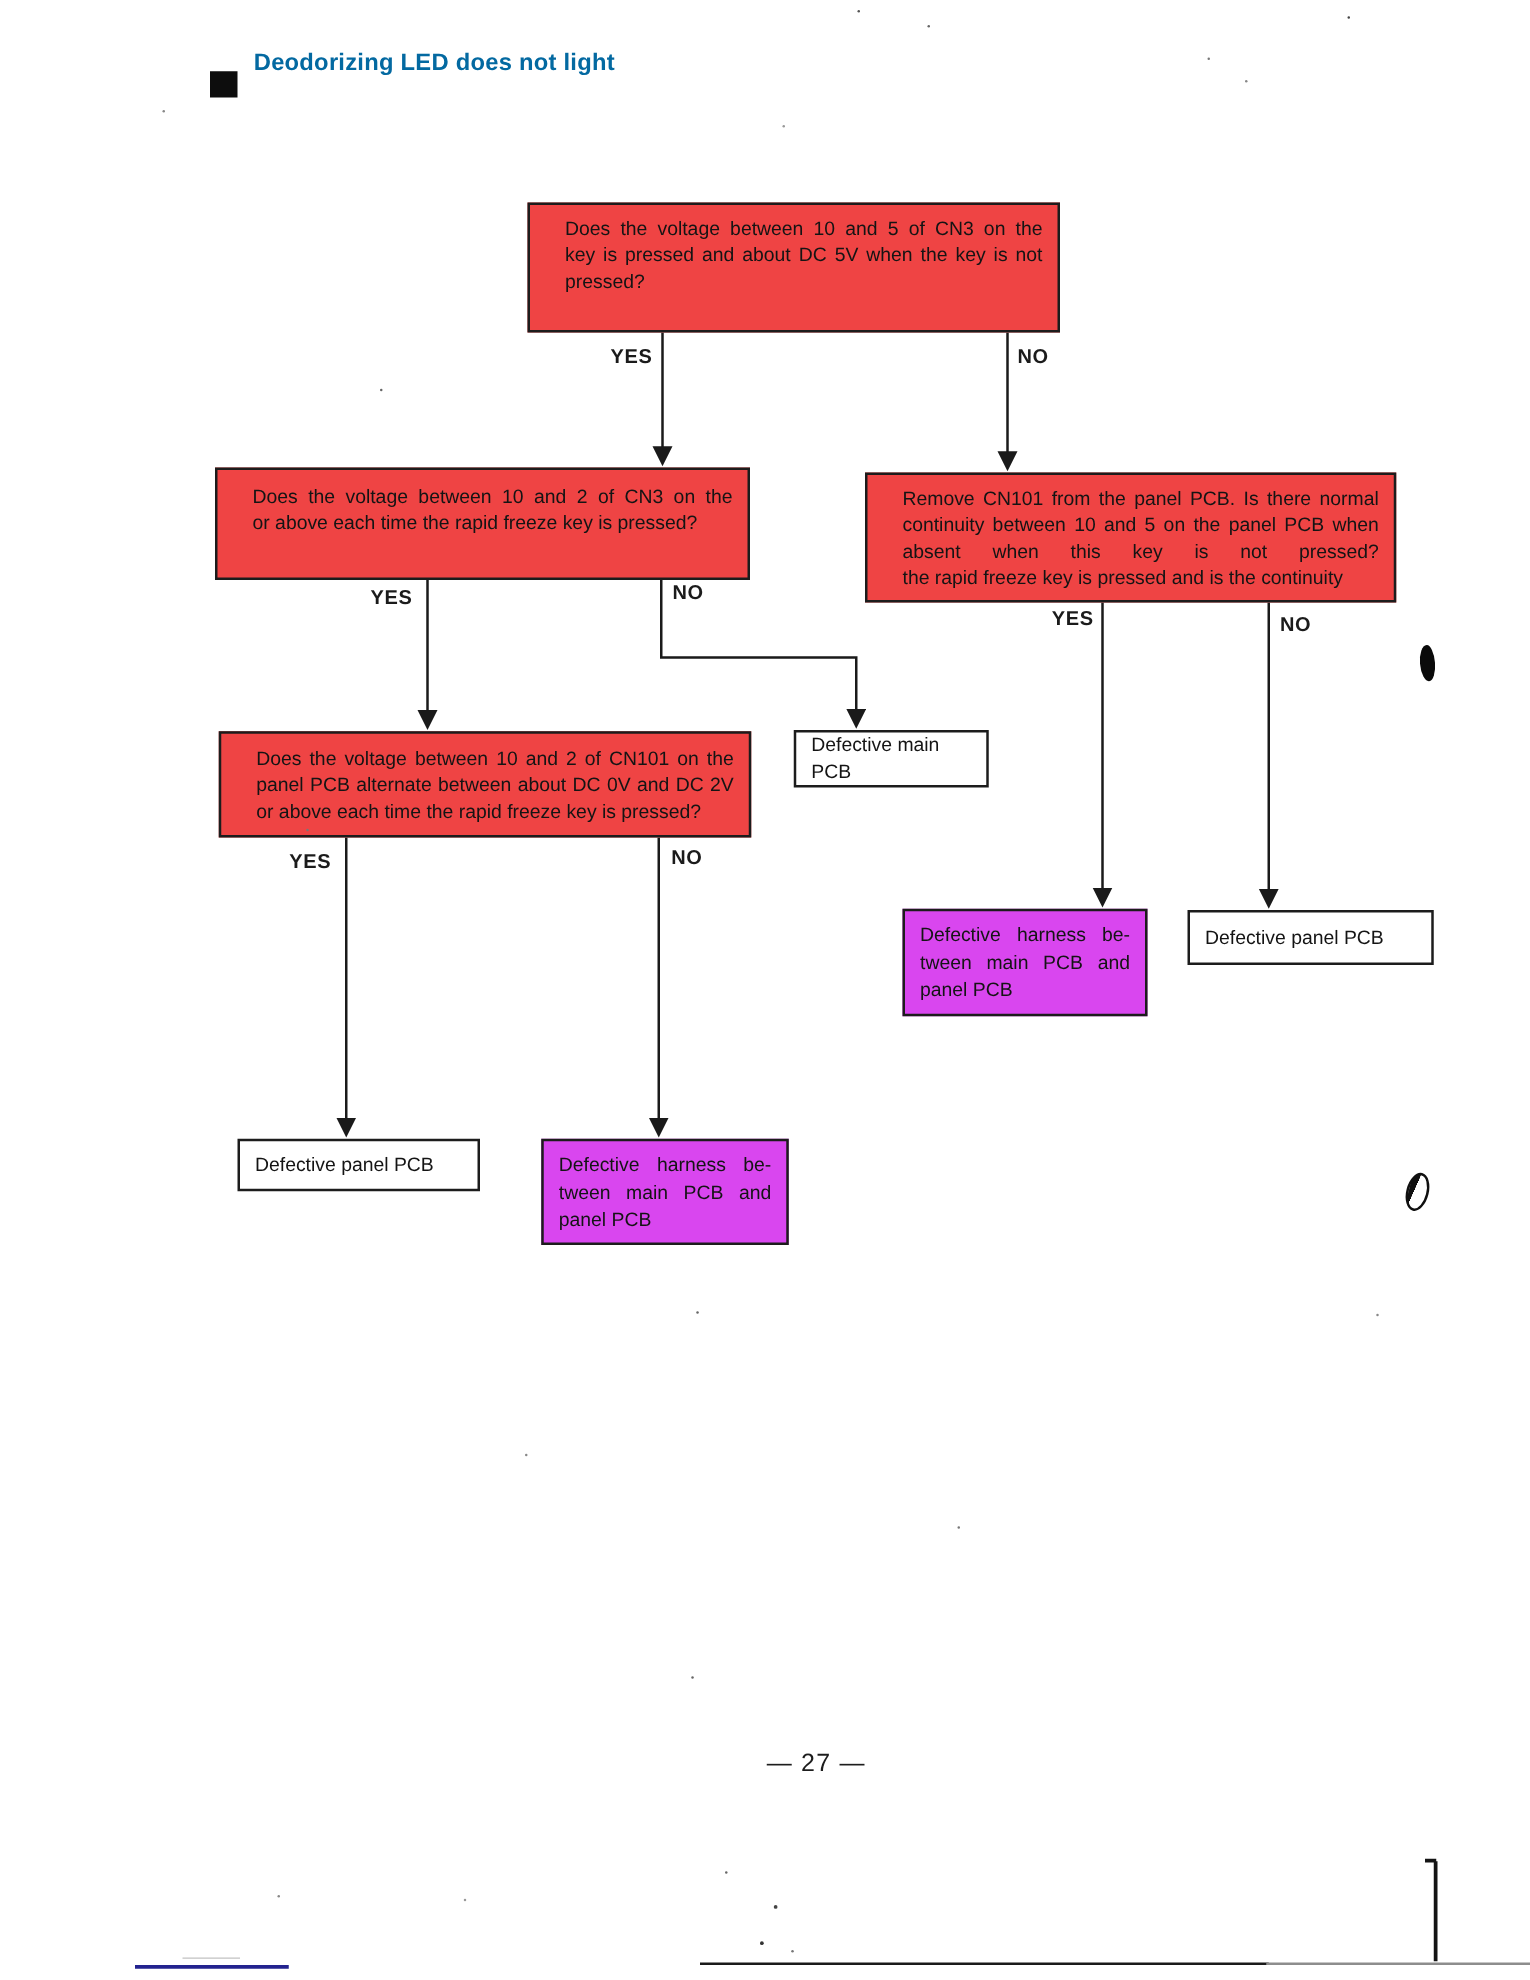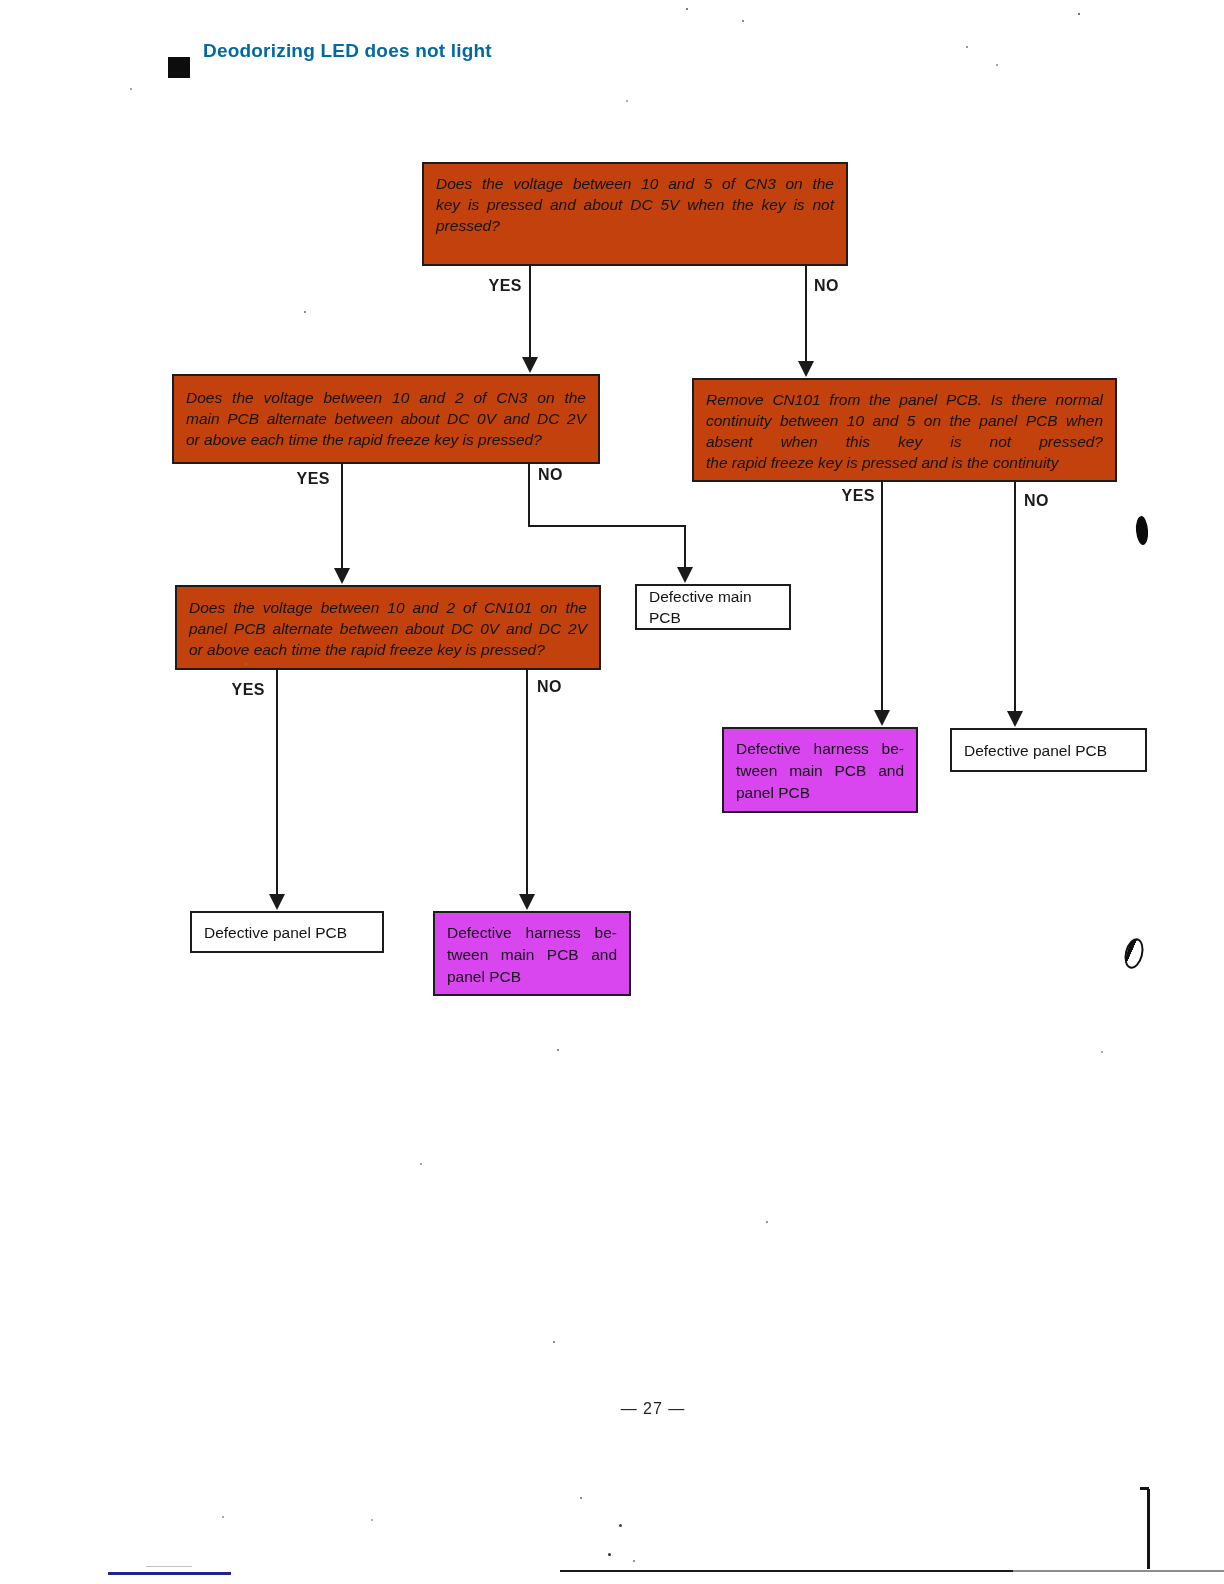--- a/index.html
+++ b/index.html
@@ -12,25 +12,24 @@
     overflow:hidden;
   }
   
   .title-square{position:absolute;left:168px;top:57px;width:22px;height:21px;background:#0d0d0d;}
   .page-title{
     position:absolute;left:203px;top:40px;
     font-size:19px;font-weight:bold;letter-spacing:0.2px;color:#0369a1;
   }
   
   .fbox{
-    position:absolute;border:2px solid #1c1c1c;background:#c2410c;
+    position:absolute;border:2px solid #1c1c1c;background:#ef4444;
     box-sizing:border-box;
     font-size:15.5px;line-height:21px;color:#141414;
-    padding:9px 12px 0 12px;
-    font-style:italic;
+    padding:9px 12px 0 28px;
   }
   .fbox .bl{text-align:justify;text-align-last:justify;}
   .fbox .bl:last-child{text-align-last:left;}
   .rbox{
     position:absolute;border:2px solid #1c1c1c;background:#fff;
     box-sizing:border-box;display:flex;align-items:center;
     font-size:15.5px;line-height:21px;color:#141414;
     padding:0 12px;
   }
   .rbox-multi{
@@ -62,21 +61,21 @@
   .vline-art{left:1147px;top:1489px;width:2.5px;height:80px;background:#141414;}
   .vline-tick{left:1140px;top:1487px;width:9px;height:2.5px;background:#141414;}
   .hline-dark{left:560px;top:1570px;width:455px;height:2px;background:#1a1a1a;}
   .hline-gray{left:1013px;top:1570px;width:211px;height:1.5px;background:#8d8d8d;}
   .hline-blue{left:108px;top:1572px;width:123px;height:2.5px;background:#23238f;}
   .hline-faint{left:146px;top:1566px;width:46px;height:1px;background:#c2c2c2;}
   .dot{position:absolute;border-radius:50%;}
   
   .page-number{
     position:absolute;left:553px;top:1400px;width:200px;
-    text-align:center;font-size:16px;color:#1d1d1d;letter-spacing:1px;
+    text-align:center;font-size:20px;color:#1d1d1d;letter-spacing:1px;
   }
 </style>
 </head>
 <body>
 
 <div id="page">
 
   <div class="title-square"></div>
   <div class="page-title">Deodorizing LED does not light</div>
 
@@ -97,21 +96,20 @@
   </svg>
 
   <div class="fbox" style="left:422px;top:162px;width:426px;height:104px;">
     <div class="bl">Does the voltage between 10 and 5 of CN3 on the</div>
     <div class="bl">key is pressed and about DC 5V when the key is not</div>
     <div class="bl">pressed?</div>
   </div>
 
   <div class="fbox" style="left:172px;top:374px;width:428px;height:90px;padding-top:11px;">
     <div class="bl">Does the voltage between 10 and 2 of CN3 on the</div>
-    <div class="bl">main PCB alternate between about DC 0V and DC 2V</div>
     <div class="bl">or above each time the rapid freeze key is pressed?</div>
   </div>
 
   <div class="fbox" style="left:692px;top:378px;width:425px;height:104px;">
     <div class="bl">Remove CN101 from the panel PCB. Is there normal</div>
     <div class="bl">continuity between 10 and 5 on the panel PCB when</div>
     <div class="bl">absent when this key is not pressed?</div>
     <div class="bl">the rapid freeze key is pressed and is the continuity</div>
   </div>
 

